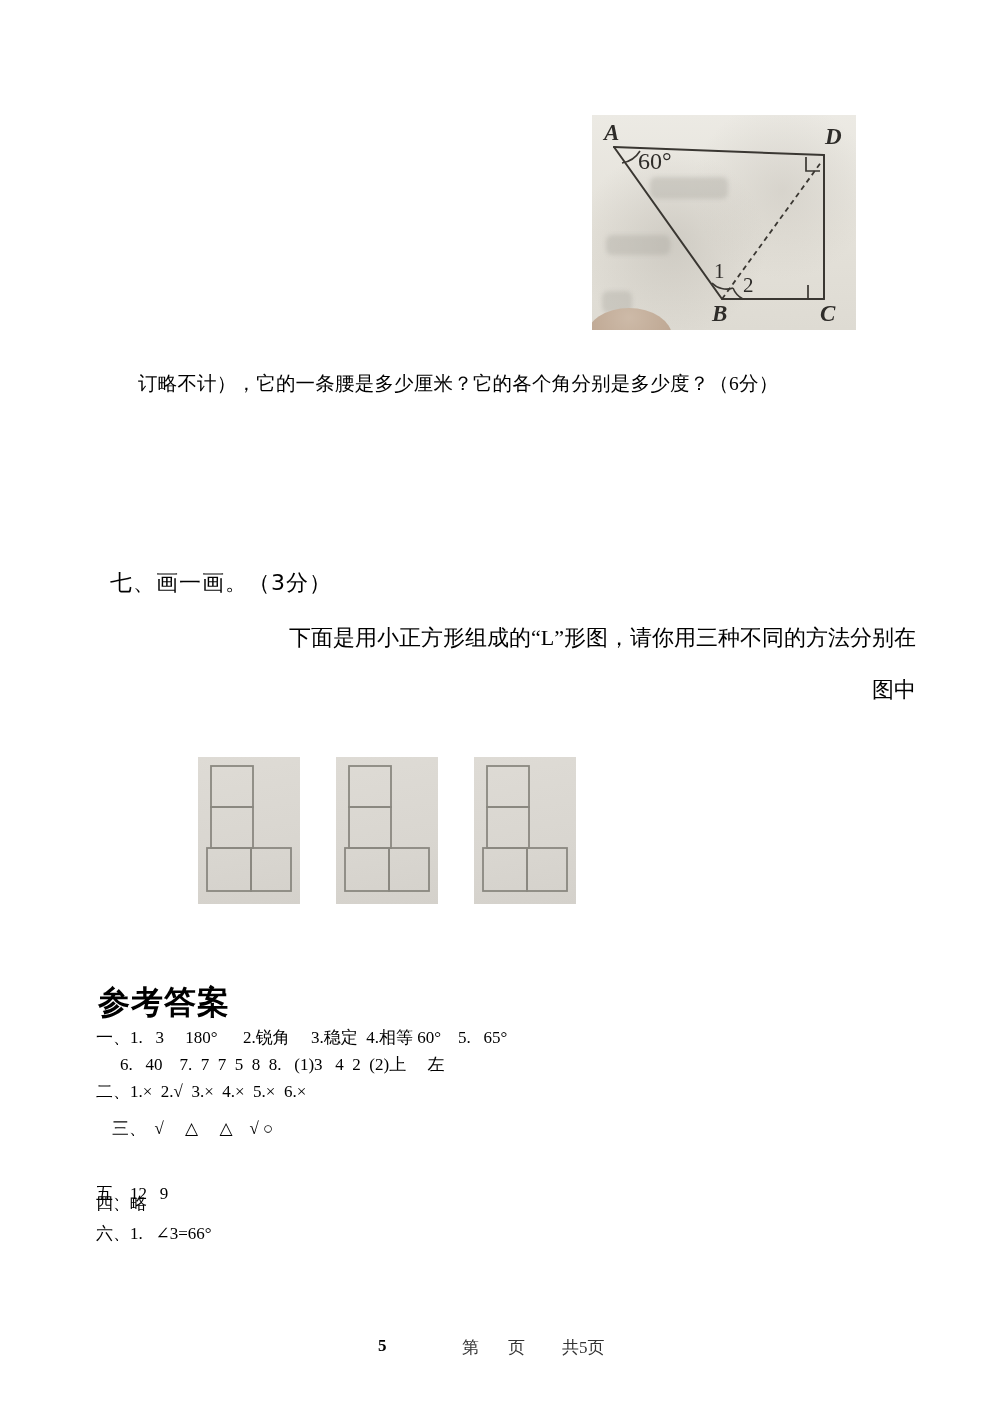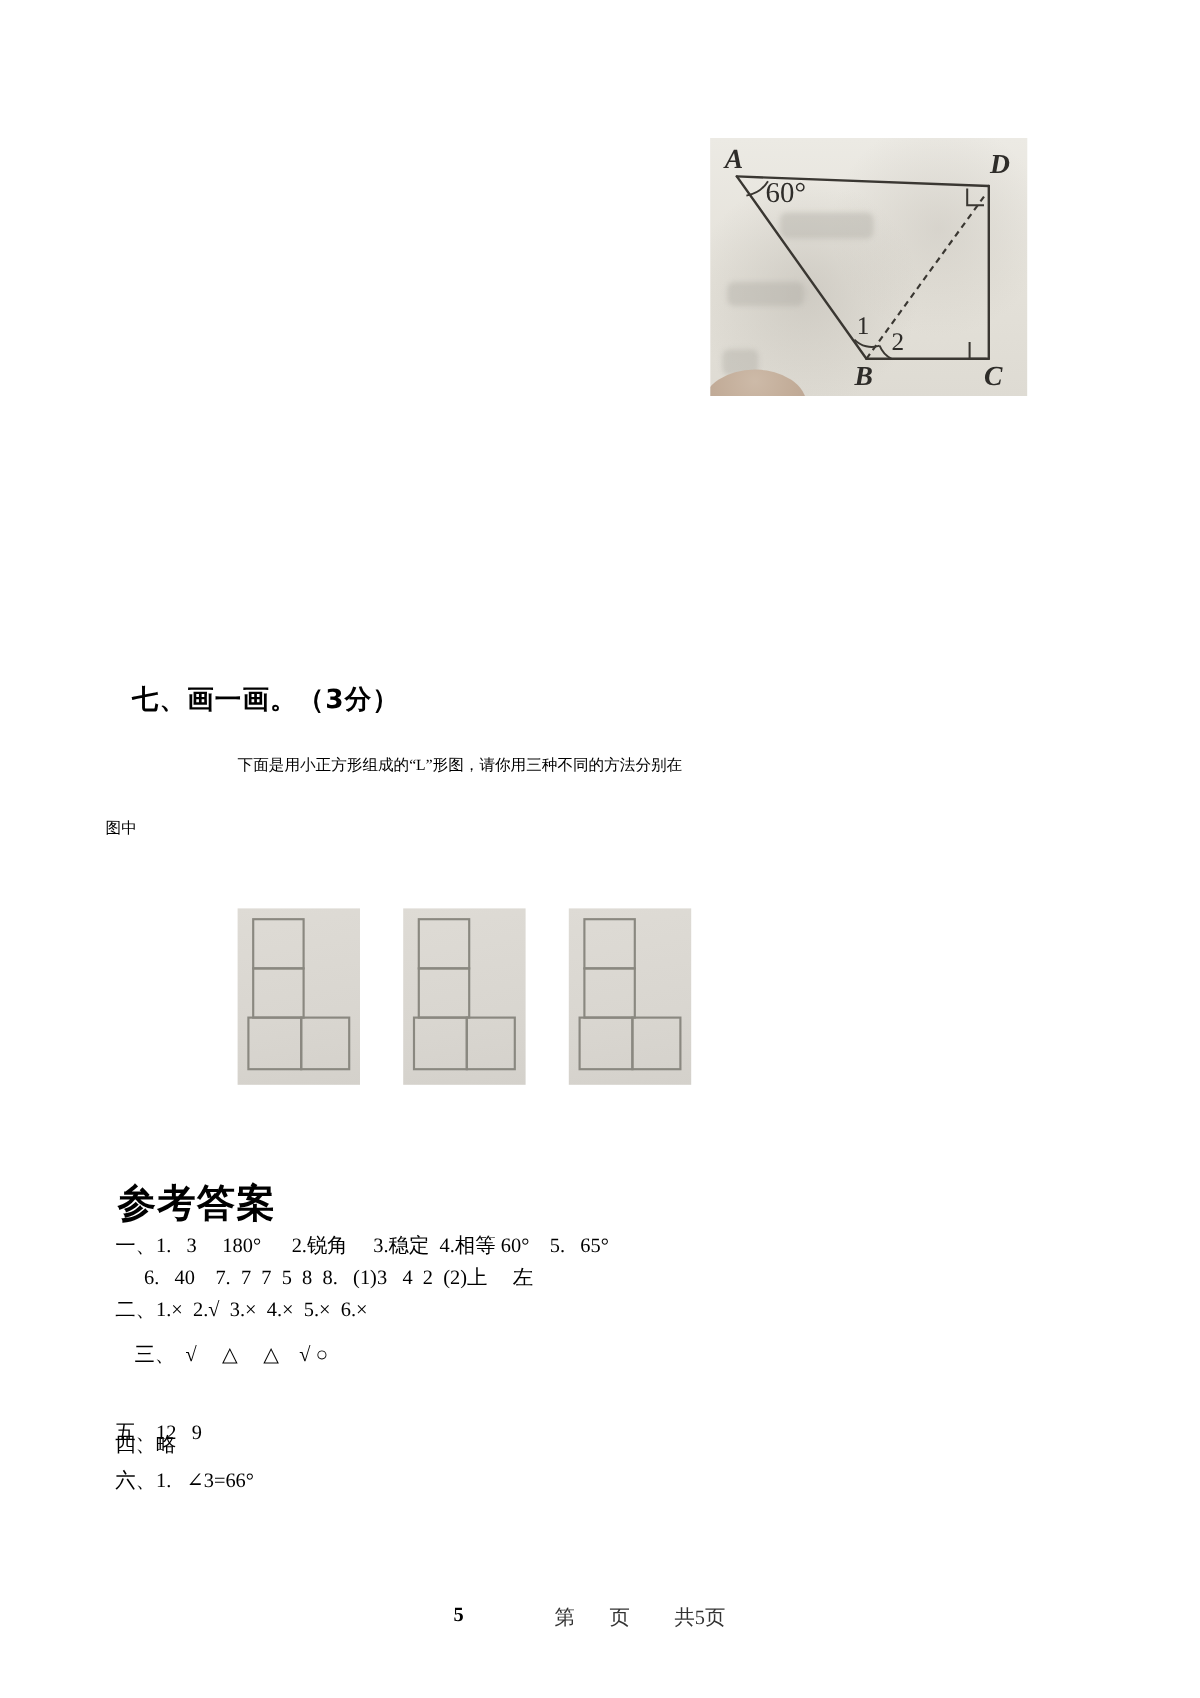--- a/index.html
+++ b/index.html
@@ -74,32 +74,33 @@
     line-height: 52px;
     letter-spacing: 0.2px;
   }
   .q3 .l2 { display: block; padding-left: 26px; }
 
   .sec-head {
     position: absolute;
     left: 110px;
     top: 568px;
     font-size: 22px;
-    font-weight: bold;
+    font-weight: normal;
     font-family: "DejaVu Sans", "Liberation Sans", sans-serif;
     letter-spacing: 1px;
   }
 
   .q-body {
     position: absolute;
     left: 88px;
     top: 612px;
     width: 828px;
-    font-size: 13px;
+    font-size: 22px;
     line-height: 52px;
+    text-align: right;
   }
   .q-body .ind { display: block; text-indent: 110px; }
   .q-body .ln  { display: block; }
   .q-body .ln2 { display: block; padding-left: 24px; }
 
   
   .lrow {
     position: absolute;
     left: 198px;
     top: 757px;
@@ -204,20 +205,21 @@
     <span class="geo-label" style="left:12px;top:5px;font-size:23px;">A</span>
     <span class="geo-label" style="left:233px;top:9px;font-size:23px;">D</span>
     <span class="geo-label" style="left:120px;top:186px;font-size:23px;">B</span>
     <span class="geo-label" style="left:228px;top:186px;font-size:23px;">C</span>
     <span class="geo-label" style="left:46px;top:33px;font-size:24px;font-style:normal;font-weight:normal;">60°</span>
     <span class="geo-label" style="left:122px;top:144px;font-size:21px;font-style:normal;font-weight:normal;">1</span>
     <span class="geo-label" style="left:151px;top:158px;font-size:21px;font-style:normal;font-weight:normal;">2</span>
   </div>
 
   <div class="q3">
+    <span class="l2">订略不计），它的一条腰是多少厘米？它的各个角分别是多少度？（6分）</span>
   </div>
 
   <div class="sec-head">七、画一画。（3分）</div>
 
   <div class="q-body">
     <span class="ind">下面是用小正方形组成的“L”形图，请你用三种不同的方法分别在</span>
     <span class="ln">图中</span>
   </div>
 
   <div class="lrow">

